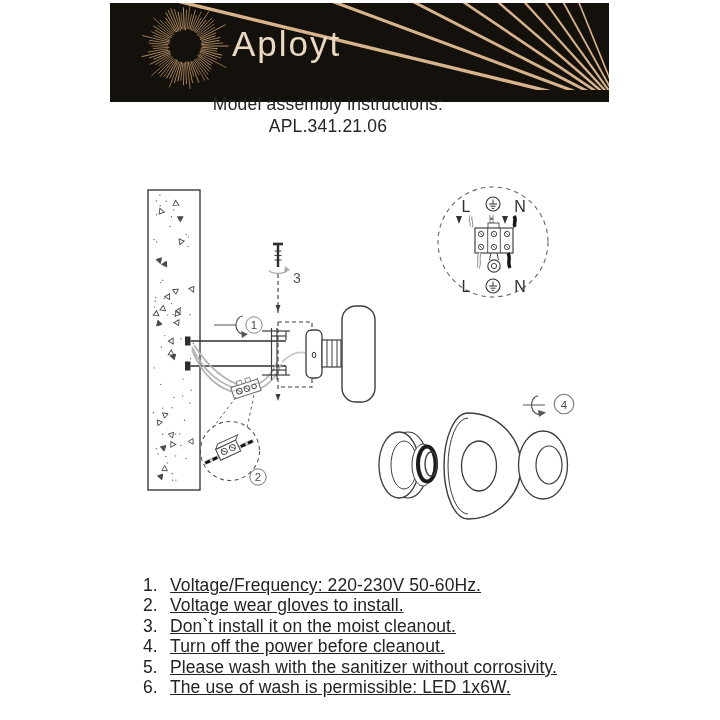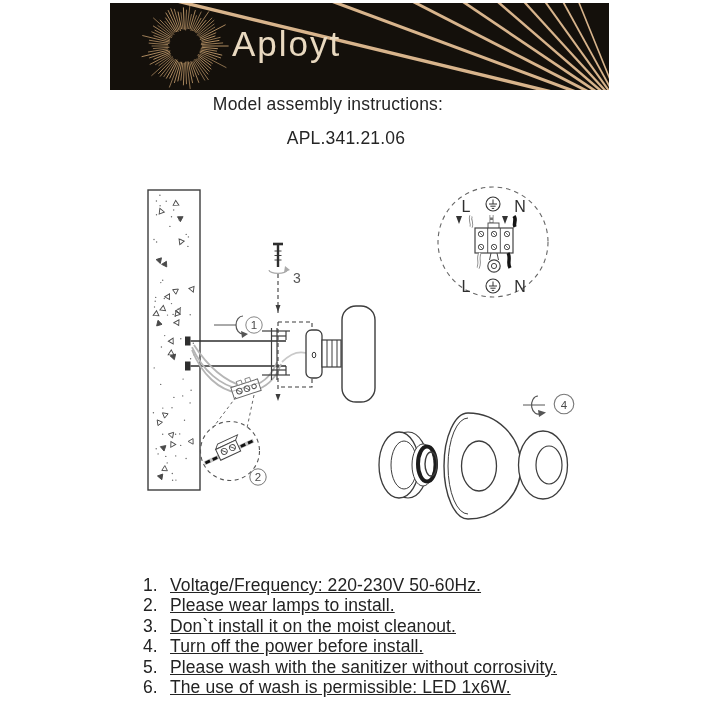--- a/index.html
+++ b/index.html
@@ -2,36 +2,36 @@
 <html><head>
 <meta charset="utf-8">
 <style>
   html,body{margin:0;padding:0;}
   body{
     width:720px;height:720px;position:relative;background:#ffffff;
     font-family:"Liberation Sans",sans-serif;overflow:hidden;
   }
   
   .banner{
-    position:absolute;left:110px;top:3px;width:499px;height:87px;
+    position:absolute;left:110px;top:3px;width:499px;height:99px;
     background:#14100b;overflow:hidden;
   }
   .banner svg{position:absolute;left:0;top:0;}
   .brand{
     position:absolute;left:122px;top:21px;
     font-size:35px;font-weight:400;letter-spacing:2px;
     color:#e9d9c0;
   }
   
   .title-line1,.title-line2{
     position:absolute;left:0;width:656px;text-align:center;
     color:#252525;font-size:17.5px;letter-spacing:.2px;
   }
   .title-line1{top:94px;}
-  .title-line2{top:128px;padding-left:18px;}
+  .title-line2{top:116px;}
   
   .diagram{position:absolute;left:0;top:0;width:720px;height:720px;}
   .diagram text{font-family:"Liberation Sans",sans-serif;}
   .callout-num{font-size:11.5px;fill:#4a4a4a;text-anchor:middle;}
   .plain-num{font-size:14px;fill:#555;text-anchor:middle;}
   .wire-label{font-size:16px;fill:#2f2f2f;text-anchor:middle;}
   
   .instructions{
     position:absolute;left:143px;top:575px;width:540px;
     color:#232323;font-size:17.5px;line-height:20.4px;letter-spacing:.1px;
@@ -426,29 +426,29 @@
   </g>
 </svg>
 
 <div class="instructions">
   <div class="instr-row">
     <span class="instr-num">1.</span>
     <span class="instr-text">Voltage/Frequency: 220-230V 50-60Hz.</span>
   </div>
   <div class="instr-row">
     <span class="instr-num">2.</span>
-    <span class="instr-text">Please wear lamps to install.</span>
+    <span class="instr-text">Voltage wear gloves to install.</span>
   </div>
   <div class="instr-row">
     <span class="instr-num">3.</span>
     <span class="instr-text">Don`t install it on the moist cleanout.</span>
   </div>
   <div class="instr-row">
     <span class="instr-num">4.</span>
-    <span class="instr-text">Turn off the power before install.</span>
+    <span class="instr-text">Turn off the power before cleanout.</span>
   </div>
   <div class="instr-row">
     <span class="instr-num">5.</span>
     <span class="instr-text">Please wash with the sanitizer without corrosivity.</span>
   </div>
   <div class="instr-row">
     <span class="instr-num">6.</span>
     <span class="instr-text">The use of wash is permissible: LED 1x6W.</span>
   </div>
 </div>

